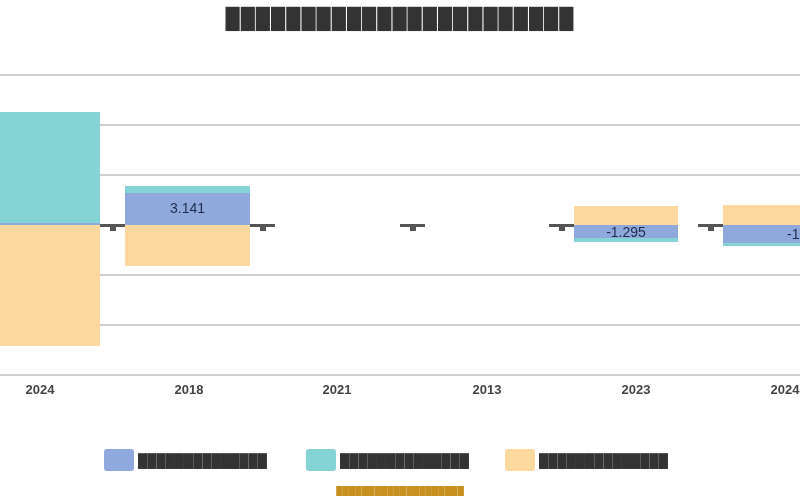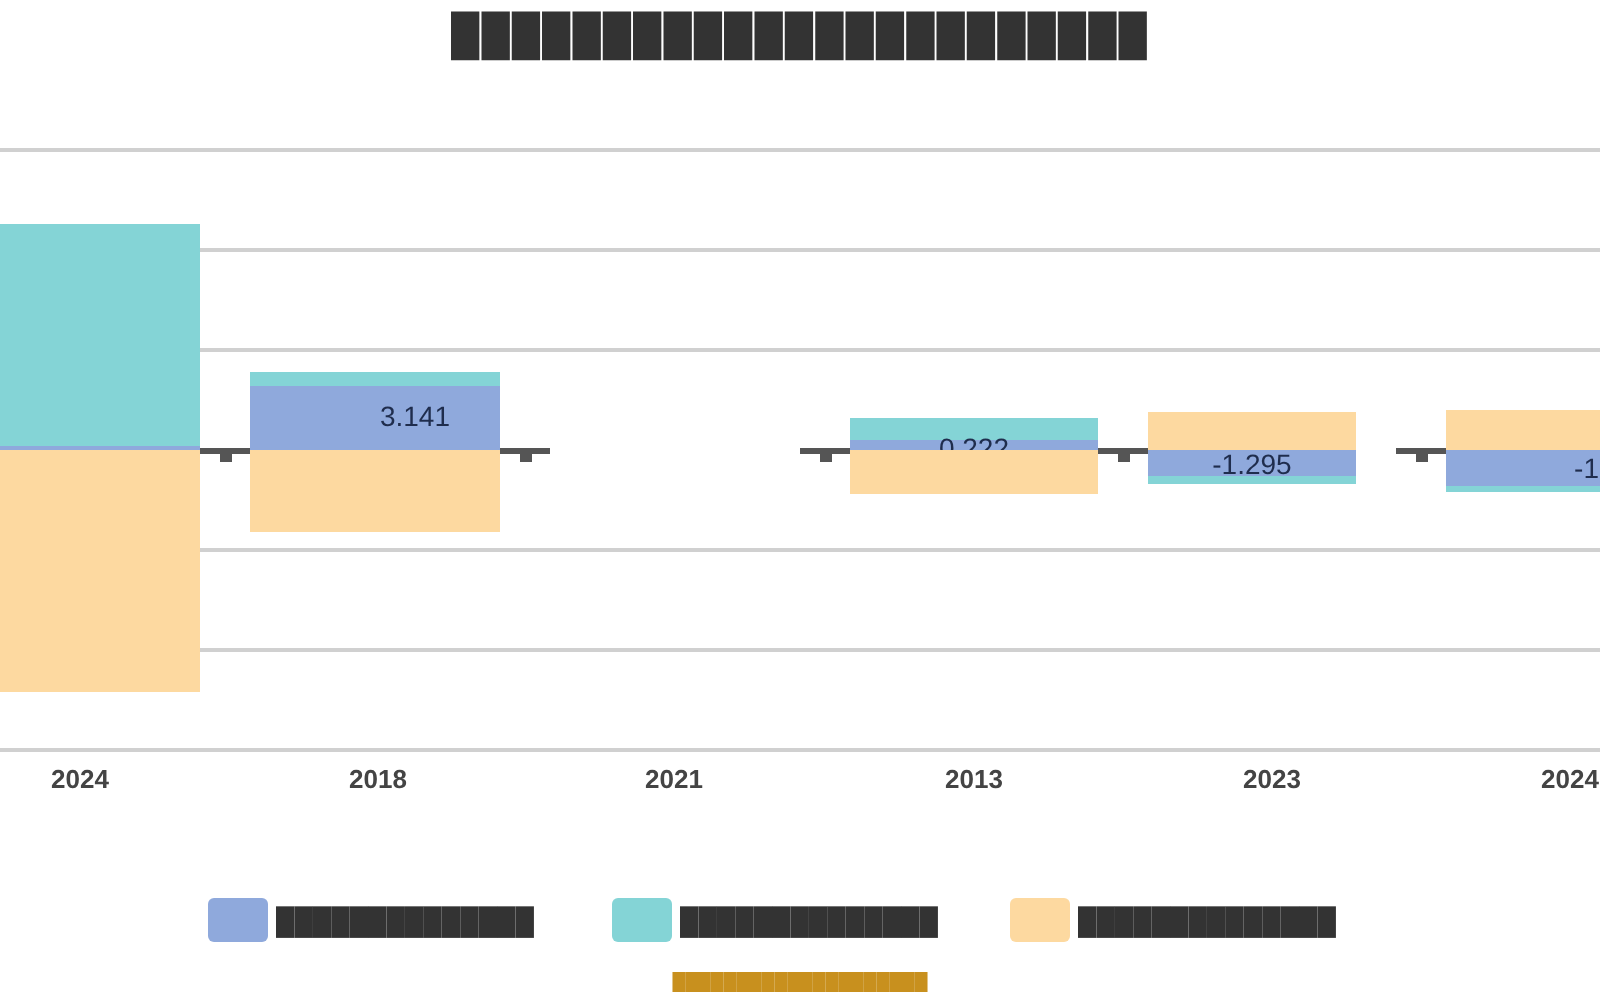--- a/index.html
+++ b/index.html
@@ -76,30 +76,24 @@
     <div class="seg" style="top:0; height:114px; background:#84d4d6; border-top:2px solid #ffffff;"></div>
     <div class="seg" style="top:113px; height:2px; background:#8fa9dc;"></div>
     <div class="seg" style="top:115px; height:123px; background:#fdd9a0; border-bottom:2px solid #ffffff;"></div>
     <div class="bar-label" style="top:107px;"></div>
   </div>
 
   <div class="bar" style="left:125px; top:184px; width:125px; height:84px;">
     <div class="seg" style="top:0; height:9px; background:#84d4d6; border-top:2px solid #ffffff;"></div>
     <div class="seg" style="top:9px; height:32px; background:#8fa9dc;"></div>
     <div class="seg" style="top:41px; height:43px; background:#fdd9a0; border-bottom:2px solid #ffffff;"></div>
-    <div class="bar-label" style="top:16px;padding-left:20px;">3.141</div>
+    <div class="bar-label" style="top:16px;">3.141</div>
   </div>
 
 
-  <div class="bar" style="left:425px; top:207px; width:124px; height:42px;">
-    <div class="seg" style="top:0; height:13px; background:#84d4d6; border-top:2px solid #ffffff;"></div>
-    <div class="seg" style="top:13px; height:5px; background:#8fa9dc;"></div>
-    <div class="seg" style="top:18px; height:24px; background:#fdd9a0; border-bottom:2px solid #ffffff;"></div>
-    <div class="bar-label" style="top:9px; height:9px; overflow:hidden;">0.222</div>
-  </div>
 
   <div class="bar" style="left:574px; top:204px; width:104px; height:40px;">
     <div class="seg" style="top:0; height:21px; background:#fdd9a0; border-top:2px solid #ffffff;"></div>
     <div class="seg" style="top:21px; height:13px; background:#8fa9dc;"></div>
     <div class="seg" style="top:34px; height:6px; background:#84d4d6; border-bottom:2px solid #ffffff;"></div>
     <div class="bar-label" style="top:20px;">-1.295</div>
   </div>
 
   <div class="bar" style="left:723px; top:203px; width:77px; height:45px;">
     <div class="seg" style="top:0; height:22px; background:#fdd9a0; border-top:2px solid #ffffff;"></div>

